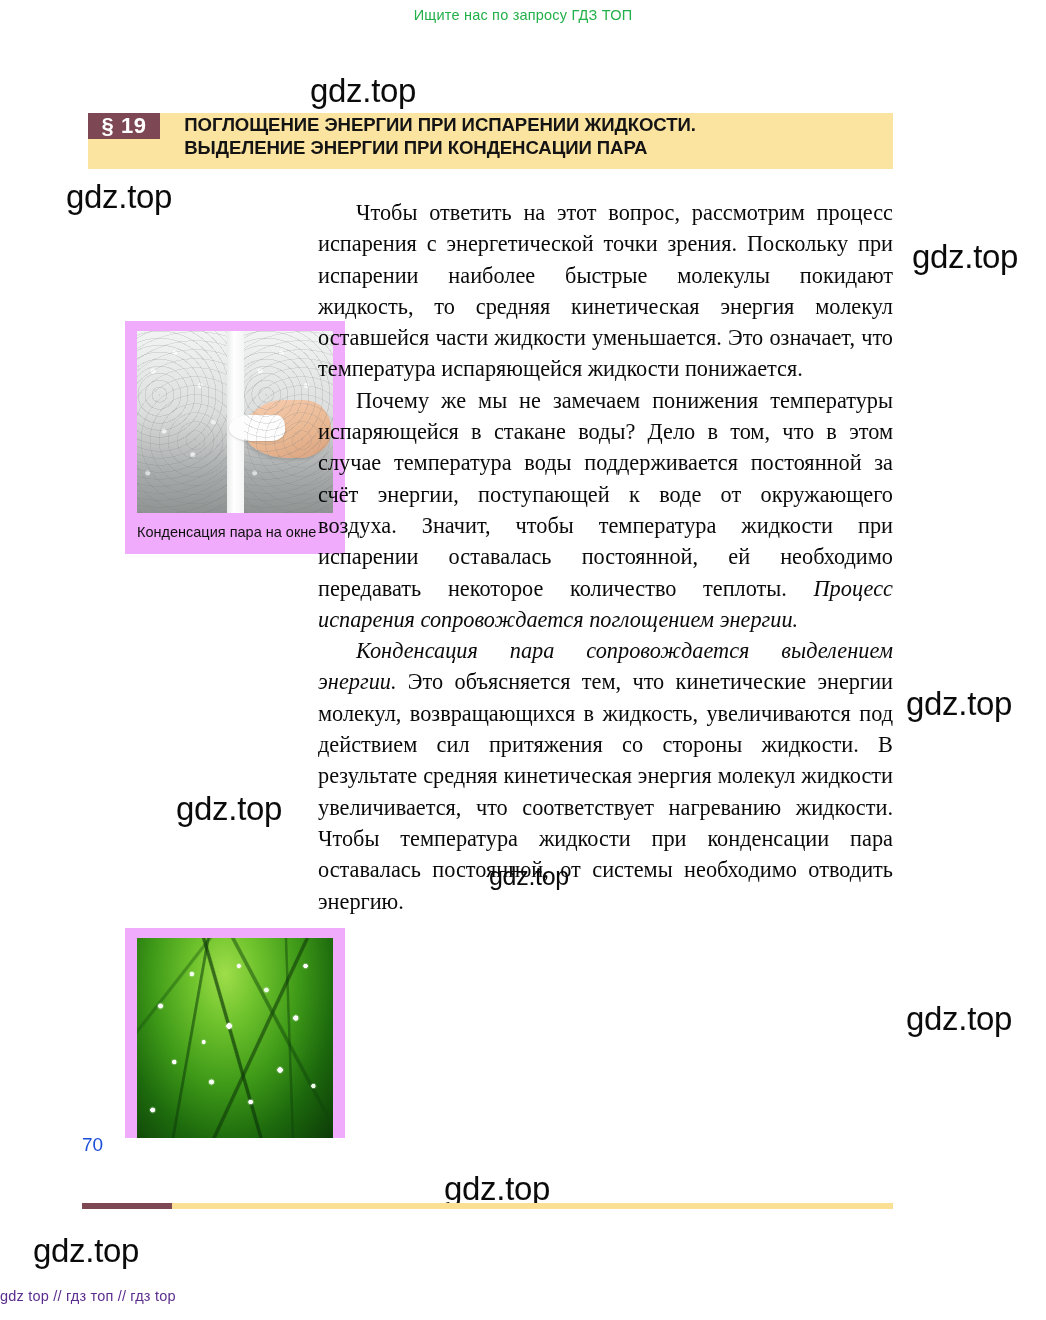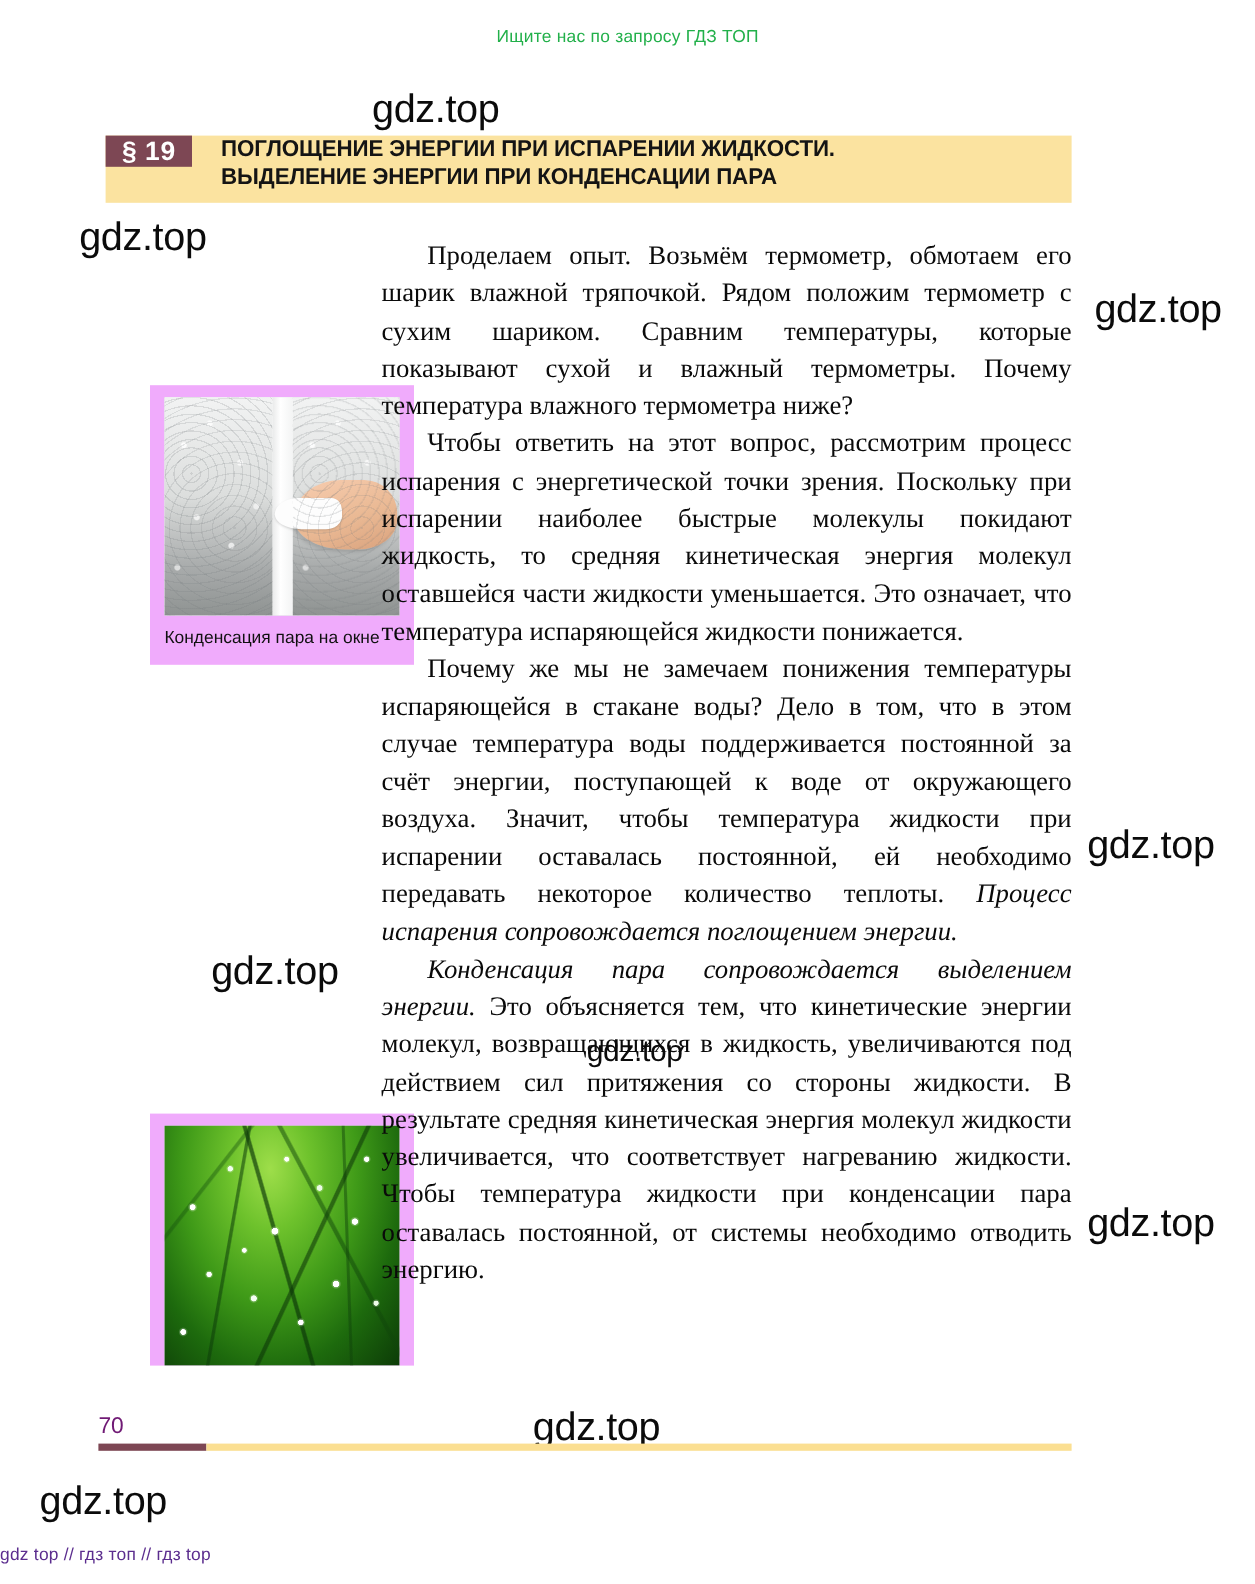--- a/index.html
+++ b/index.html
@@ -19,21 +19,20 @@
   .promo-bar {
     position: absolute;
     top: 7px;
     left: 0;
     width: 100%;
     text-align: center;
     font-family: "Liberation Sans", "DejaVu Sans", sans-serif;
     font-size: 14.5px;
     color: #22b04a;
     letter-spacing: 0.2px;
-    margin-top: 16px;
   }
 
   
   .wm {
     position: absolute;
     font-family: "Liberation Sans", "DejaVu Sans", sans-serif;
     color: #0b0b0b;
     white-space: nowrap;
     letter-spacing: -0.3px;
     text-align: center;
@@ -212,24 +211,24 @@
     width: 811px;
     height: 6px;
     display: flex;
   }
   .rule-dark { width: 90px; background: #7d4754; flex: none; }
   .rule-light { flex: 1; background: #fbdf92; }
 
   .page-num {
     position: absolute;
     left: 82px;
-    top: 1178px;
+    top: 1134px;
     font-family: "Liberation Sans", "DejaVu Sans", sans-serif;
     font-size: 19px;
-    color: #701a75;
+    color: #1d4ed8;
   }
 
   .footer-links {
     position: absolute;
     left: 0; top: 1288px;
     width: 100%;
     text-align: left;
     font-family: "Liberation Sans", "DejaVu Sans", sans-serif;
     font-size: 14.5px;
     color: #5b2d8e;
@@ -278,21 +277,20 @@
 <figure class="figure fig-dew">
   <div class="fig-media">
     <div class="dew-wrap">
       <div class="dew-blades"></div>
       <div class="dew-drops"></div>
     </div>
   </div>
 </figure>
 
 <div class="body-col">
-  <p>Проделаем опыт. Возьмём термометр, обмотаем его шарик влажной тряпочкой. Рядом положим термометр с сухим шариком. Сравним температуры, которые показывают сухой и влажный термометры. Почему температура влажного термометра ниже?</p>
   <p>Чтобы ответить на этот вопрос, рассмотрим процесс испарения с энергетической точки зрения. Поскольку при испарении наиболее быстрые молекулы покидают жидкость, то средняя кинетическая энергия молекул оставшейся части жидкости уменьшается. Это означает, что температура испаряющейся жидкости понижается.</p>
   <p><span>Почему же мы не замечаем понижения температуры испаряющейся в стакане воды? Дело в том, что в этом случае температура воды поддерживается постоянной за счёт энергии, поступающей к воде от окружающего воздуха. Значит, чтобы температура жидкости при испарении оставалась постоянной, ей необходимо передавать некоторое количество теплоты. </span><em>Процесс испарения сопровождается поглощением энергии.</em></p>
   <p><em>Конденсация пара сопровождается выделением энергии.</em><span> Это объясняется тем, что кинетические энергии молекул, возвращающихся в жидкость, увеличиваются под действием сил притяжения со стороны жидкости. В результате средняя кинетическая энергия молекул жидкости увеличивается, что соответствует нагреванию жидкости. Чтобы температура жидкости при конденсации пара оставалась постоянной, от системы необходимо отводить энергию.</span></p>
 </div>
 
 <div class="page-num">70</div>
 <div class="page-rule">
   <div class="rule-dark"></div>
   <div class="rule-light"></div>
 </div>

